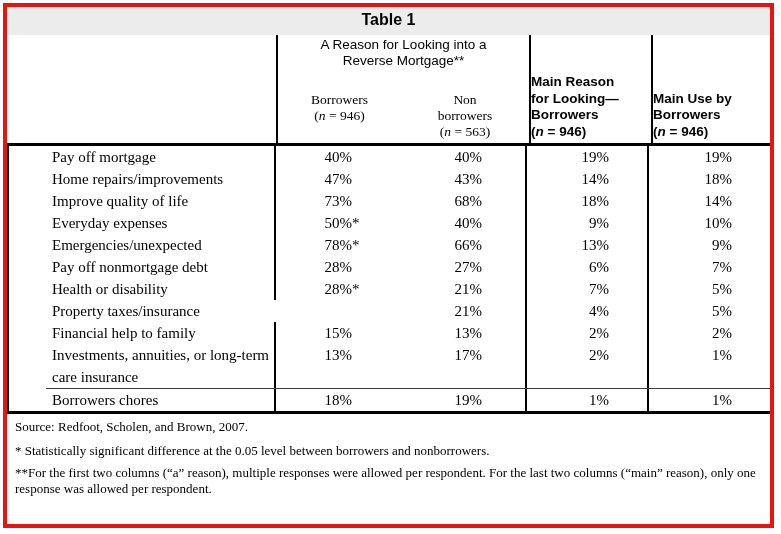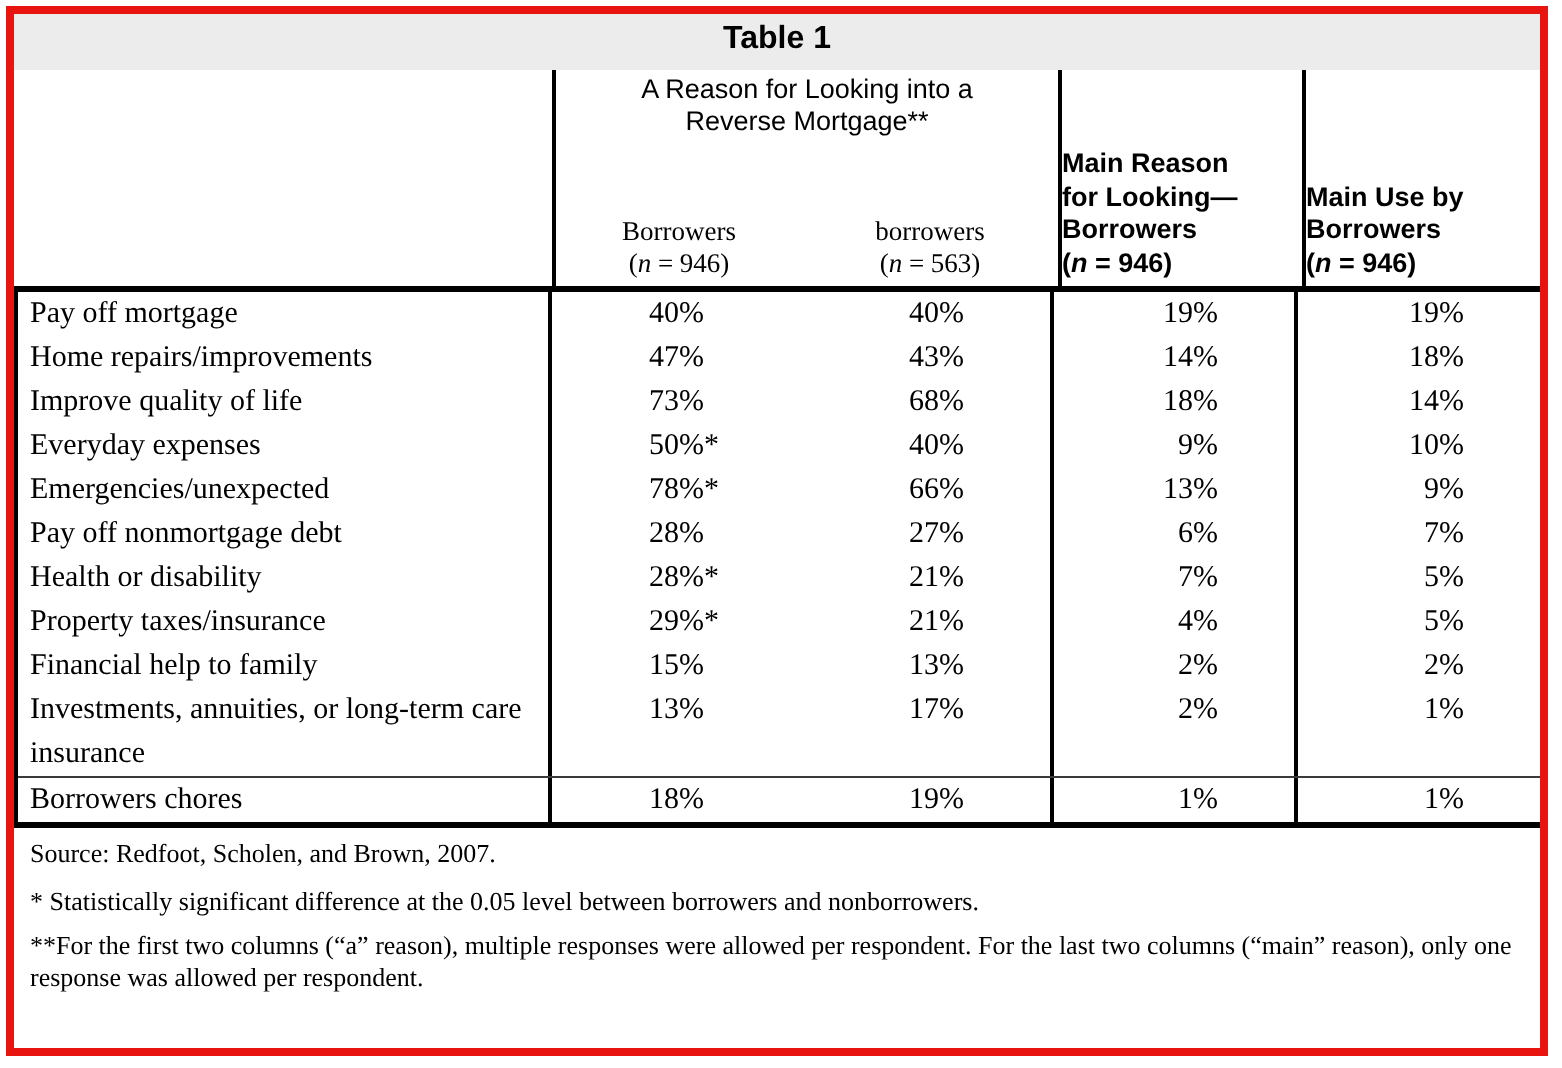--- a/index.html
+++ b/index.html
@@ -31,21 +31,21 @@
   .h-sub.nonborrowers { width:128px; }
   .h-col { font-family:"Liberation Sans", sans-serif; font-weight:bold; font-size:13.5px; line-height:16.5px; text-align:left;
            display:flex; flex-direction:column; justify-content:flex-end; padding-bottom:3px; border-left:2px solid #000; }
   .h-col.mainreason { width:122px; }
   .h-col.mainuse { width:119px; }
   .h-sub i, .h-col i, .c-val i { font-style:italic; }
 
   .thick-rule { height:3px; background:#000; }
 
   
-  .tbody { border-left:2px solid #000; }
+  .tbody { border-left:2px solid #000;padding-left:37px; }
   .row { display:flex; min-height:22px; font-size:15px; line-height:22px; }
   .row.sep { border-top:1px solid #3a3a3a; }
   .c-label { flex:1; padding-left:6px; padding-right:4px; }
   .c-val { text-align:right; }
   .c-b  { width:123px; border-left:2px solid #000; padding-right:45px; }
   .c-nb { width:128px; padding-right:43px; }
   .c-mr { width:122px; border-left:2px solid #000; padding-right:38px; }
   .c-mu { width:123px; border-left:2px solid #000; padding-right:38px; }
   .star { display:inline-block; width:0; white-space:pre; text-align:left; }
 
@@ -69,20 +69,21 @@
       <div class="h-group-title">
           <div>A Reason for Looking into a</div>
           <div>Reverse Mortgage**</div>
         </div>
       <div class="h-subcols">
         <div class="h-sub borrowers">
             <div>Borrowers</div>
             <div>(<i>n</i> = 946)</div>
           </div>
         <div class="h-sub nonborrowers">
+            <div>Non</div>
             <div>borrowers</div>
             <div>(<i>n</i> = 563)</div>
           </div>
       </div>
     </div>
     <div class="h-col mainreason">
         <div>Main Reason</div>
         <div>for Looking—</div>
         <div>Borrowers</div>
         <div>(<i>n</i> = 946)</div>
@@ -141,21 +142,20 @@
       </div>
       <div class="row">
         <span class="c-label">Health or disability</span>
         <span class="c-val c-b"><span class="num">28%</span><span class="star">*</span></span>
         <span class="c-val c-nb"><span class="num">21%</span></span>
         <span class="c-val c-mr"><span class="num">7%</span></span>
         <span class="c-val c-mu"><span class="num">5%</span></span>
       </div>
       <div class="row">
         <span class="c-label">Property taxes/insurance</span>
-        <span class="c-val c-b"><span class="num">29%</span><span class="star">*</span></span>
         <span class="c-val c-nb"><span class="num">21%</span></span>
         <span class="c-val c-mr"><span class="num">4%</span></span>
         <span class="c-val c-mu"><span class="num">5%</span></span>
       </div>
       <div class="row">
         <span class="c-label">Financial help to family</span>
         <span class="c-val c-b"><span class="num">15%</span></span>
         <span class="c-val c-nb"><span class="num">13%</span></span>
         <span class="c-val c-mr"><span class="num">2%</span></span>
         <span class="c-val c-mu"><span class="num">2%</span></span>

